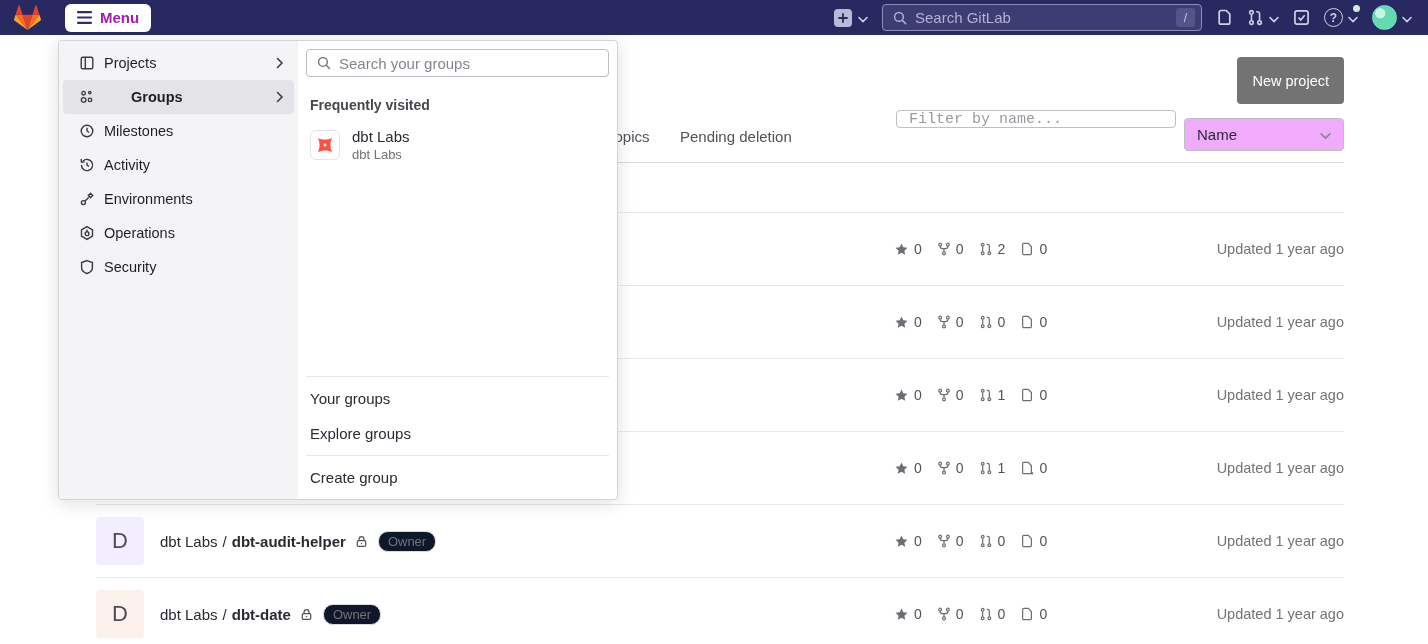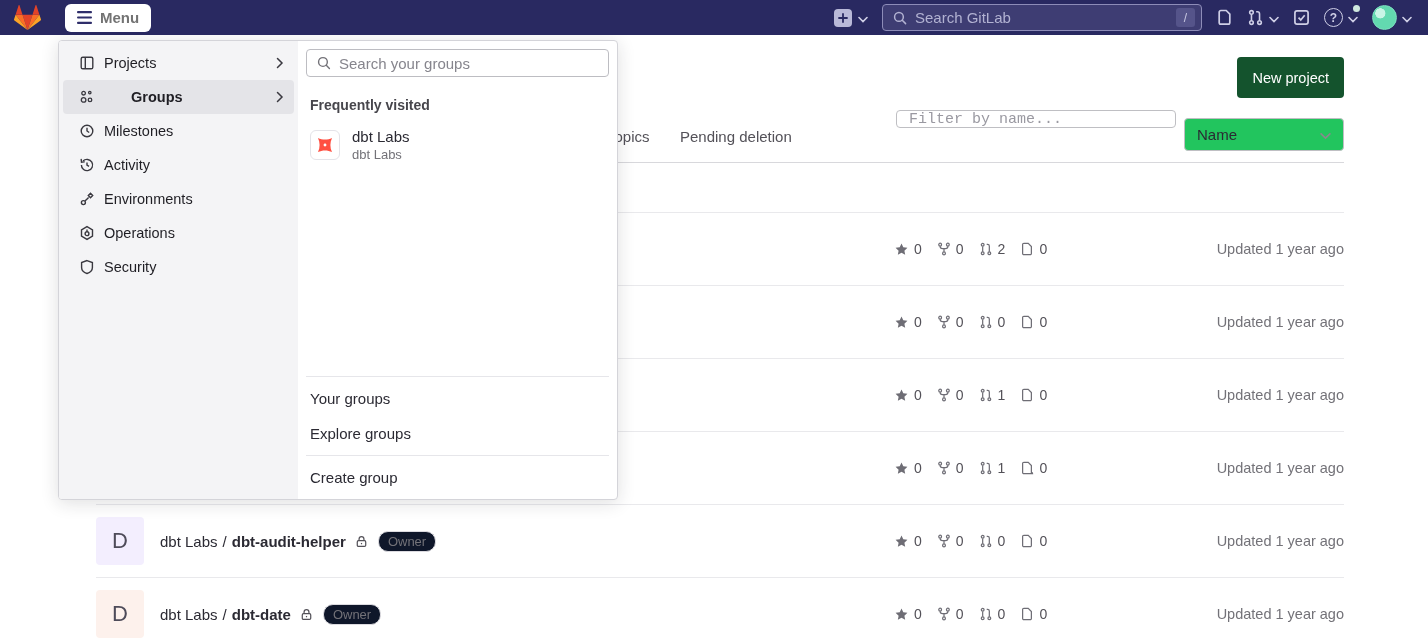--- a/index.html
+++ b/index.html
@@ -14,21 +14,21 @@
   
   .navbar {
     position:absolute; top:0; left:0; width:1428px; height:35px;
     background:#292961; display:flex; align-items:center; padding:0 16px 0 14px;
     z-index:30;
   }
   .logo { width:27px; height:25px; display:flex; align-items:center; margin-right:24px; }
   .menu-btn {
     height:28px; background:#fff; border:none; border-radius:6px; padding:0 12px;
     display:flex; align-items:center; gap:8px; font-family:inherit;
-    font-size:15px; font-weight:700; color:#737373; cursor:pointer;
+    font-size:15px; font-weight:700; color:#a21caf; cursor:pointer;
   }
   .nav-right { margin-left:auto; display:flex; align-items:center; gap:14px; }
   .plus-group { display:flex; align-items:center; gap:6px; cursor:pointer; }
   .plus-box { width:18px; height:18px; background:#b9b9d8; border-radius:4px; display:flex; align-items:center; justify-content:center; }
   .nav-search {
     width:320px; height:27px; background:#3e3d73; border:1px solid #8d8cb8; border-radius:4px;
     display:flex; align-items:center; gap:8px; padding:0 6px 0 10px;
   }
   .nav-search input {
     flex:1; background:transparent; border:none; outline:none;
@@ -48,43 +48,43 @@
   }
   .help-circle::after { content:"?"; }
   .help-dot { position:absolute; top:-3px; right:-2px; width:7px; height:7px; border-radius:50%; background:#cfe9df; }
   .avatar-circle {
     width:25px; height:25px; border-radius:50%;
     background: radial-gradient(circle at 32% 32%, #c9f5e6 0 22%, #63d9b0 24% 100%);
     border:1px solid #7de0c0;
   }
   
   .new-project-btn {
-    position:absolute; top:57px; right:84px; height:41px; padding:0 15px;
-    background:#14532d; color:#fff; border:none; border-radius:4px;
+    position:absolute; top:57px; right:84px; height:47px; padding:0 15px;
+    background:#737373; color:#fff; border:none; border-radius:4px;
     font-family:inherit; font-size:14.5px; font-weight:400; cursor:pointer; z-index:5;
   }
   .tabbar {
     position:absolute; top:110px; left:96px; right:84px; height:53px;
     border-bottom:1px solid #d8d8dc;
   }
   .tab {
     position:absolute; top:0; height:53px; line-height:53px;
     font-size:15px; color:#535158; cursor:pointer; white-space:nowrap;
   }
   .tab-topics { left:511px; }
   .tab-pending { left:584px; }
   .filter-input {
     position:absolute; top:0; right:168px; width:280px; height:18px;
     border:1px solid #bfbfc3; border-radius:4px; padding:0 12px;
     font-family:Liberation Mono, monospace; font-size:15px; color:#2b2a33; outline:none;
   }
   .filter-input::placeholder { color:#9a99a1; }
   .sort-select {
     position:absolute; top:8px; right:0; width:160px; height:33px;
-    border:1px solid #bfbfc3; border-radius:4px; background:#22c55e;
+    border:1px solid #bfbfc3; border-radius:4px; background:#f0abfc;
     display:flex; align-items:center; justify-content:space-between;
     padding:0 12px; font-size:15px; color:#2b2a33; cursor:pointer;
   }
   .project-list {
     position:absolute; top:212px; left:96px; right:84px; list-style:none; z-index:1;
   }
   .row {
     height:73px; border-top:1px solid #e9e9ec;
     display:flex; align-items:center;
   }

